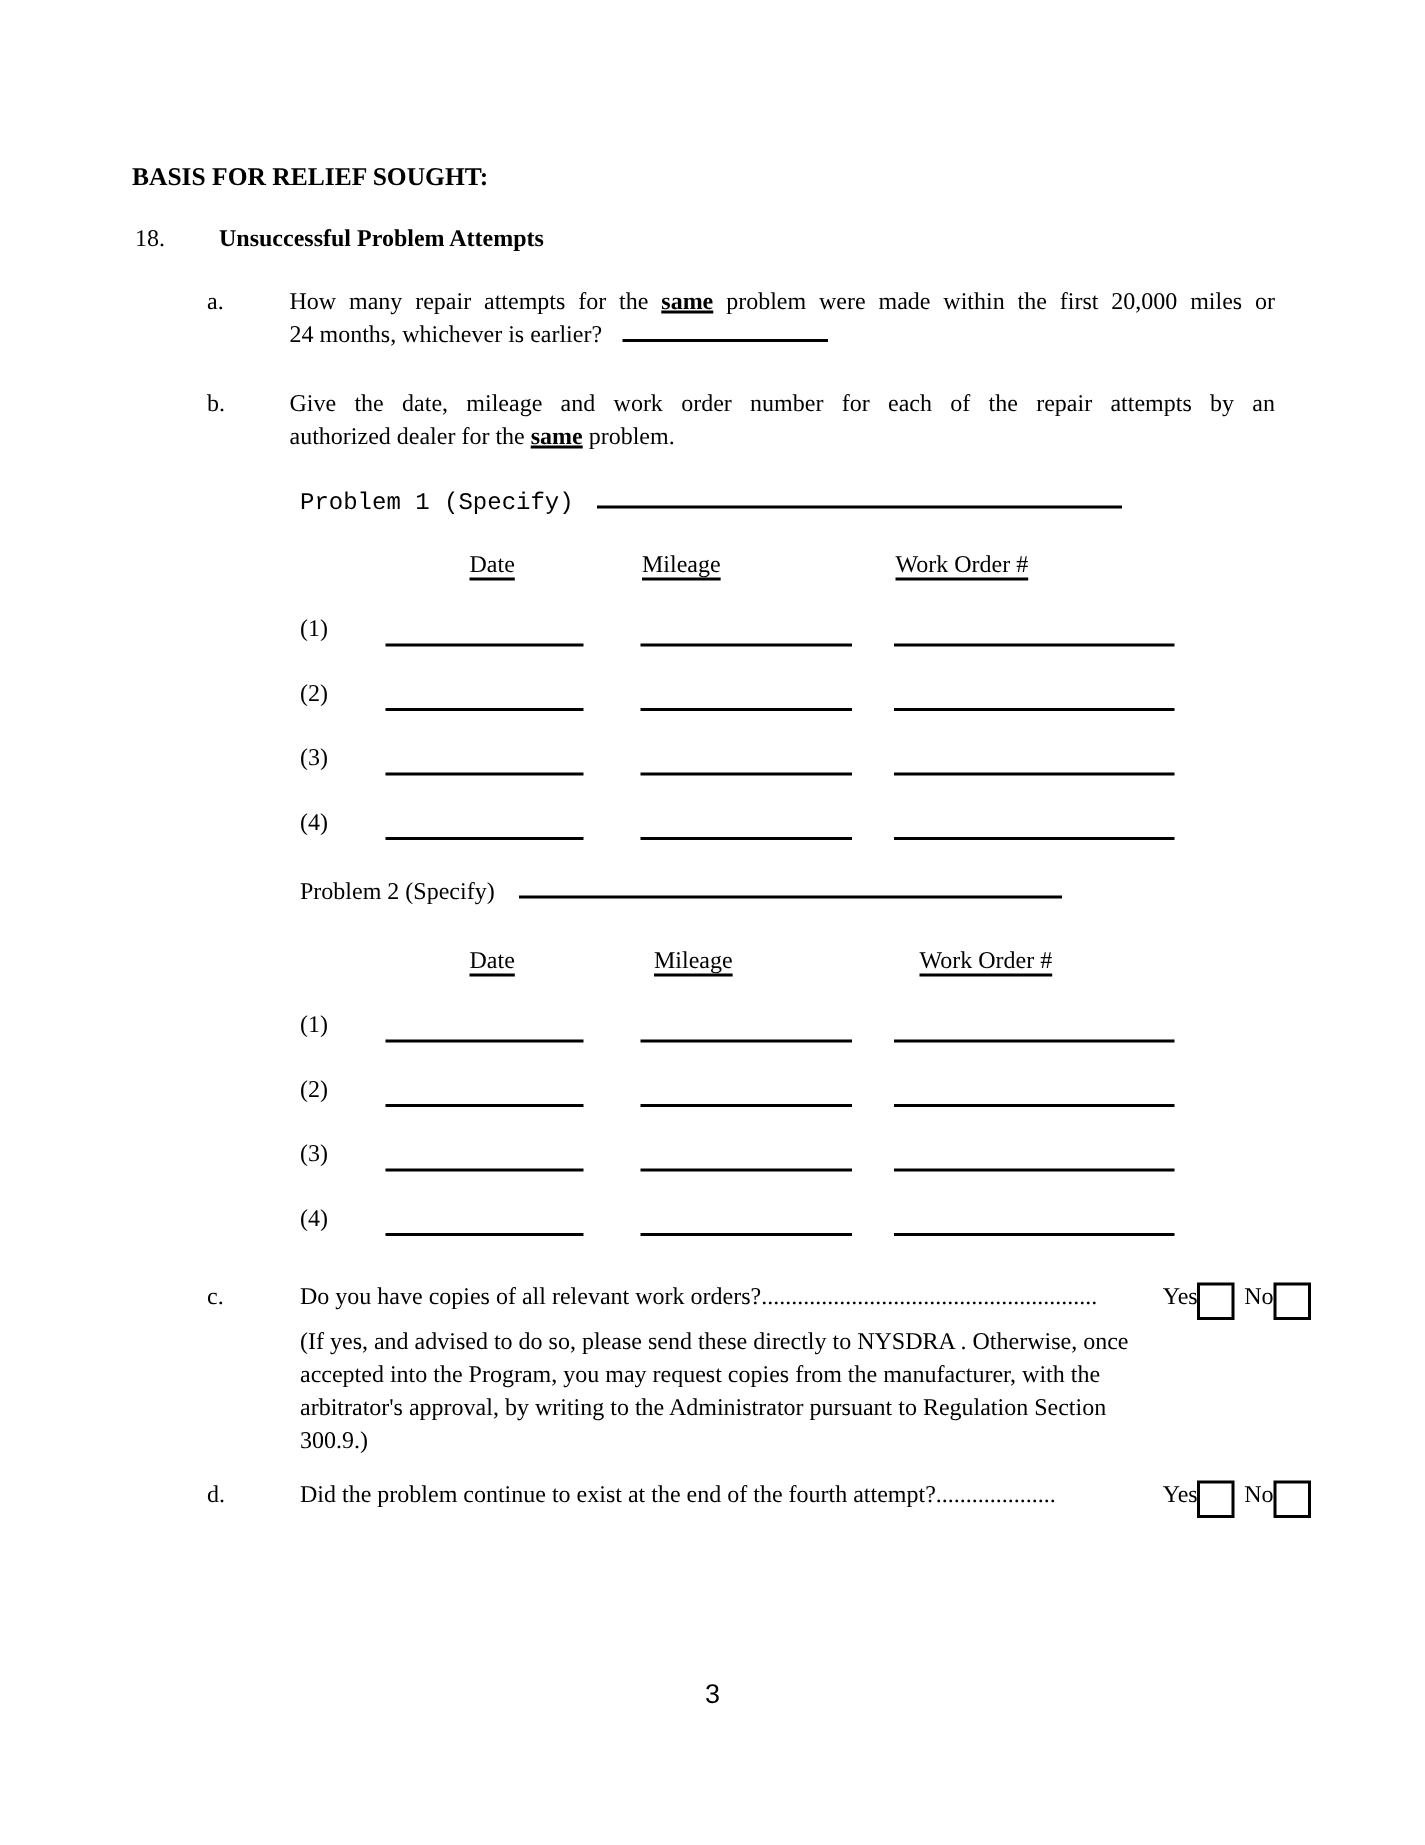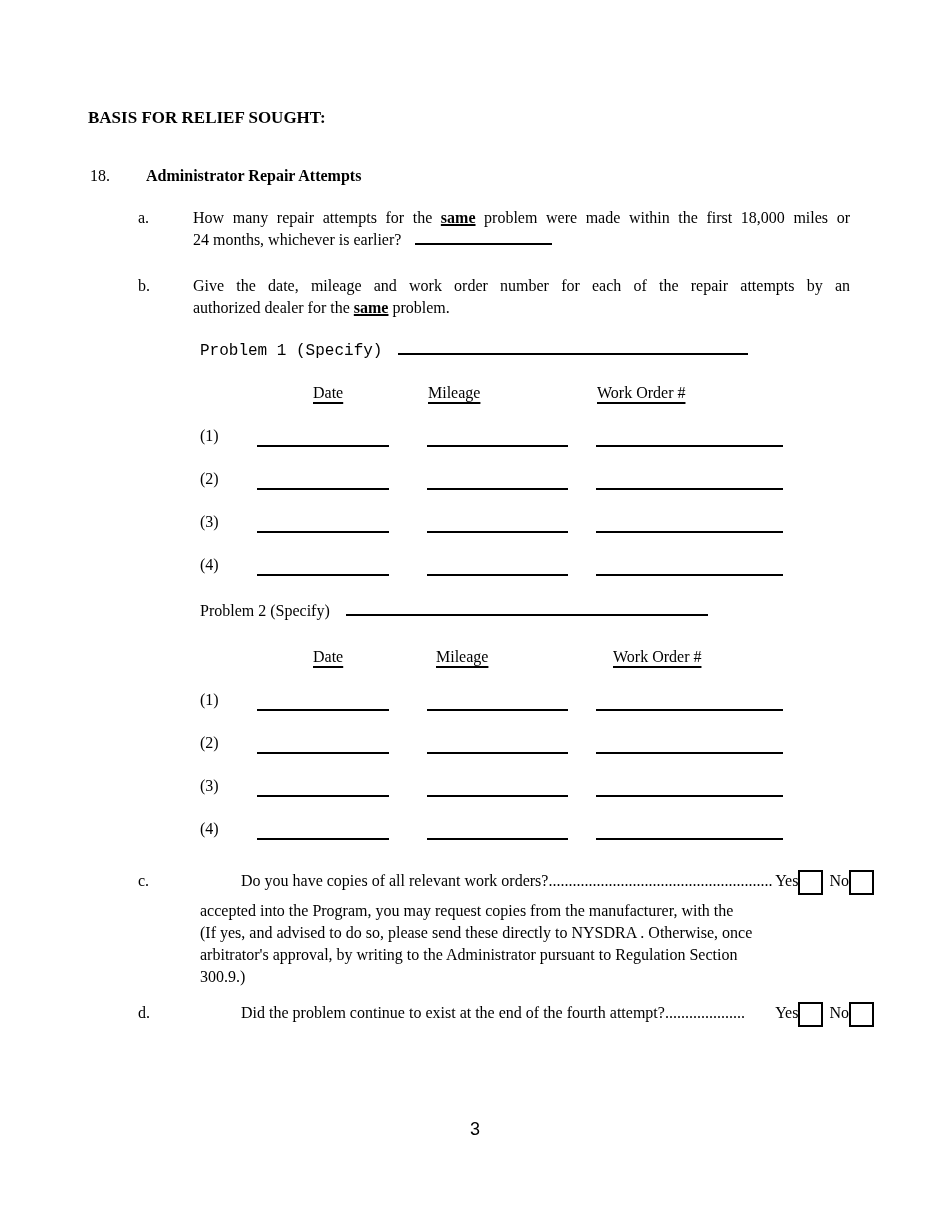--- a/index.html
+++ b/index.html
@@ -16,21 +16,21 @@
   }
   .just { text-align:justify; text-align-last:justify; }
 
   
   .header-row { display:flex; font-weight:bold; font-size:17px; line-height:23px; }
   .header-label { flex:none; width:275px; }
   .header-instructions { flex:1; }
 
   
   .q18-heading { margin-top:20px; padding-left:2px; }
-  .q18-num { display:inline-block; width:56px;margin-top:16px; }
+  .q18-num { display:inline-block; width:56px; }
   .q18-title { font-weight:bold; }
 
   
   .item { position:relative; padding-left:105px; }
   .item-c, .item-d { padding-left:112px; }
   .item-label { position:absolute; left:50px; top:0; }
   .emph { font-weight:bold; text-decoration:underline; text-decoration-thickness:2px; }
   .blank { display:inline-block; border-bottom:2px solid #000; height:14px; vertical-align:baseline; }
   .blank-a { width:137px; margin-left:14px; }
 
@@ -43,21 +43,21 @@
   .t1 .h-date { left:225px; } .t1 .h-mileage { left:340px; } .t1 .h-work { left:509px; }
   .p2 .h-date { left:225px; } .p2 .h-mileage { left:348px; } .p2 .h-work { left:525px; }
   .trow { display:flex; align-items:flex-end; height:43px; padding-left:112px; }
   .rlabel { flex:none; width:57px; }
   .tline { flex:none; height:12px; border-bottom:2px solid #000; }
   .tl1 { width:132px; } .tgap1 { flex:none; width:38px; }
   .tl2 { width:141px; } .tgap2 { flex:none; width:28px; }
   .tl3 { width:187px; }
 
   
-  .dotline { display:flex; align-items:flex-start; margin-right:-24px;margin-left:41px; }
+  .dotline { display:flex; align-items:center; margin-right:-24px; }
   .q-text { flex:none; white-space:nowrap; }
   .dots { flex:1; overflow:hidden; white-space:nowrap; }
   .yn-label { flex:none; white-space:nowrap; }
   .no-label { margin-left:6px; }
   .checkbox { flex:none; width:25px; height:25px; border:2px solid #000; background:#fff; margin-bottom:-4px; }
 
   .note { margin-top:8px; }
   .note div { white-space:nowrap; }
 
   .page-num {
@@ -79,26 +79,26 @@
 </head>
 <body>
 
 <div class="page">
 
   <div class="header-row">
     <div class="header-label">BASIS FOR RELIEF SOUGHT:</div>
   </div>
 
   <div class="q18-heading">
-    <span class="q18-num">18.</span><span class="q18-title">Administrator Repair Attempts</span>
+    <span class="q18-num">18.</span><span class="q18-title">Unsuccessful Problem Attempts</span>
   </div>
 
   <div class="item sp-a">
     <span class="item-label">a.</span>
-    <div class="just"><span>How many repair attempts for the </span><span class="emph">same</span><span> problem were made within the first 18,000 miles or</span></div>
+    <div class="just"><span>How many repair attempts for the </span><span class="emph">same</span><span> problem were made within the first 20,000 miles or</span></div>
     <div><span>24 months, whichever is earlier?</span><span class="blank blank-a"></span></div>
   </div>
 
   <div class="item sp-b">
     <span class="item-label">b.</span>
     <div class="just">Give the date, mileage and work order number for each of the repair attempts by an</div>
     <div><span>authorized dealer for the </span><span class="emph">same</span><span> problem.</span></div>
   </div>
 
   <div class="t1">
@@ -191,22 +191,22 @@
     <span class="item-label">c.</span>
     <div class="dotline">
       <span class="q-text">Do you have copies of all relevant work orders? </span>
       <span class="dots">........................................................</span>
       <span class="yn-label">Yes</span>
       <span class="checkbox"></span>
       <span class="yn-label no-label">No</span>
       <span class="checkbox"></span>
     </div>
     <div class="note">
+      <div>(If yes, and advised to do so, please send these directly to NYSDRA . Otherwise, once</div>
       <div>accepted into the Program, you may request copies from the manufacturer, with the</div>
-      <div>(If yes, and advised to do so, please send these directly to NYSDRA . Otherwise, once</div>
       <div>arbitrator's approval, by writing to the Administrator pursuant to Regulation Section</div>
       <div>300.9.)</div>
     </div>
   </div>
 
   <div class="item item-d sp-d">
     <span class="item-label">d.</span>
     <div class="dotline">
       <span class="q-text">Did the problem continue to exist at the end of the fourth attempt?</span>
       <span class="dots">....................</span>

